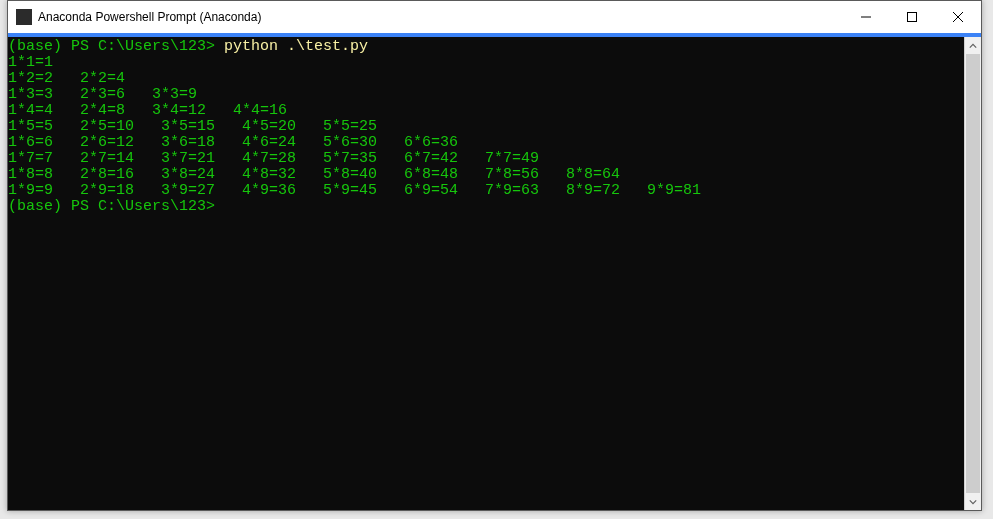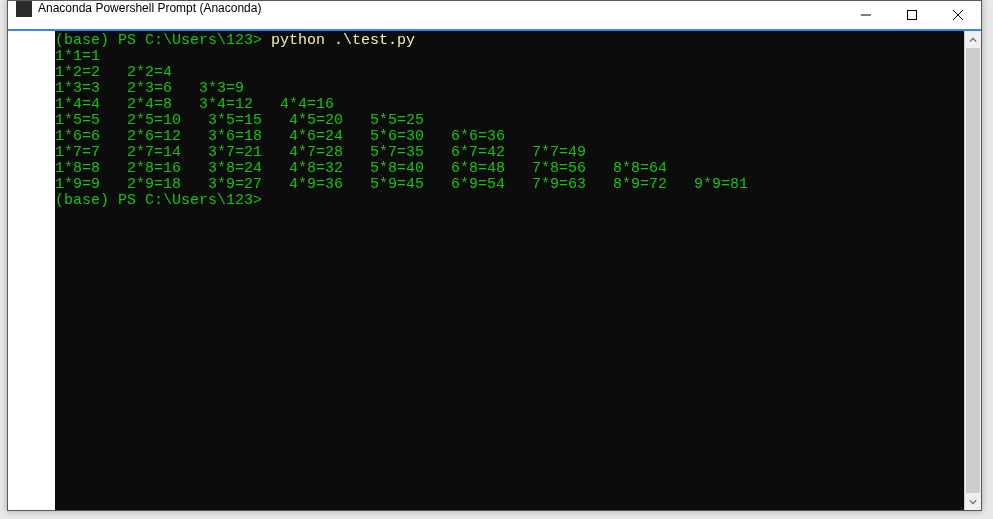--- a/index.html
+++ b/index.html
@@ -19,24 +19,25 @@
     top: 0px;
     width: 975px;
     height: 511px;
     background: #fff;
     border: 1px solid #5a5a5a;
     box-shadow: 0 0 6px rgba(0,0,0,0.3);
     display: flex;
     flex-direction: column;
   }
   .titlebar {
-    height: 30px;
+    height: 36px;
     background: #ffffff;
     display: flex;
-    border-bottom: 2px solid #3b82f6;
+    align-items: center;
+    border-bottom: 4px solid #3b82f6;
     flex-shrink: 0;
   }
   .titlebar .icon {
     width: 16px;
     height: 16px;
     margin-left: 8px;
     margin-right: 6px;
     background: #2b2b2b;
     display: inline-block;
   }
@@ -58,21 +59,20 @@
     justify-content: center;
     font-size: 10px;
     color: #000;
     cursor: default;
   }
   .win-btn svg { width: 10px; height: 10px; }
   .client {
     flex: 1;
     display: flex;
     min-height: 0;
-    padding-left: 47px;
   }
   .terminal {
     flex: 1;
     background: #0c0c0c;
     color: #16c60c;
     font-family: Consolas, "Courier New", monospace;
     font-size: 15px;
     line-height: 16px;
     padding: 2px 0 0 0;
     overflow: hidden;

